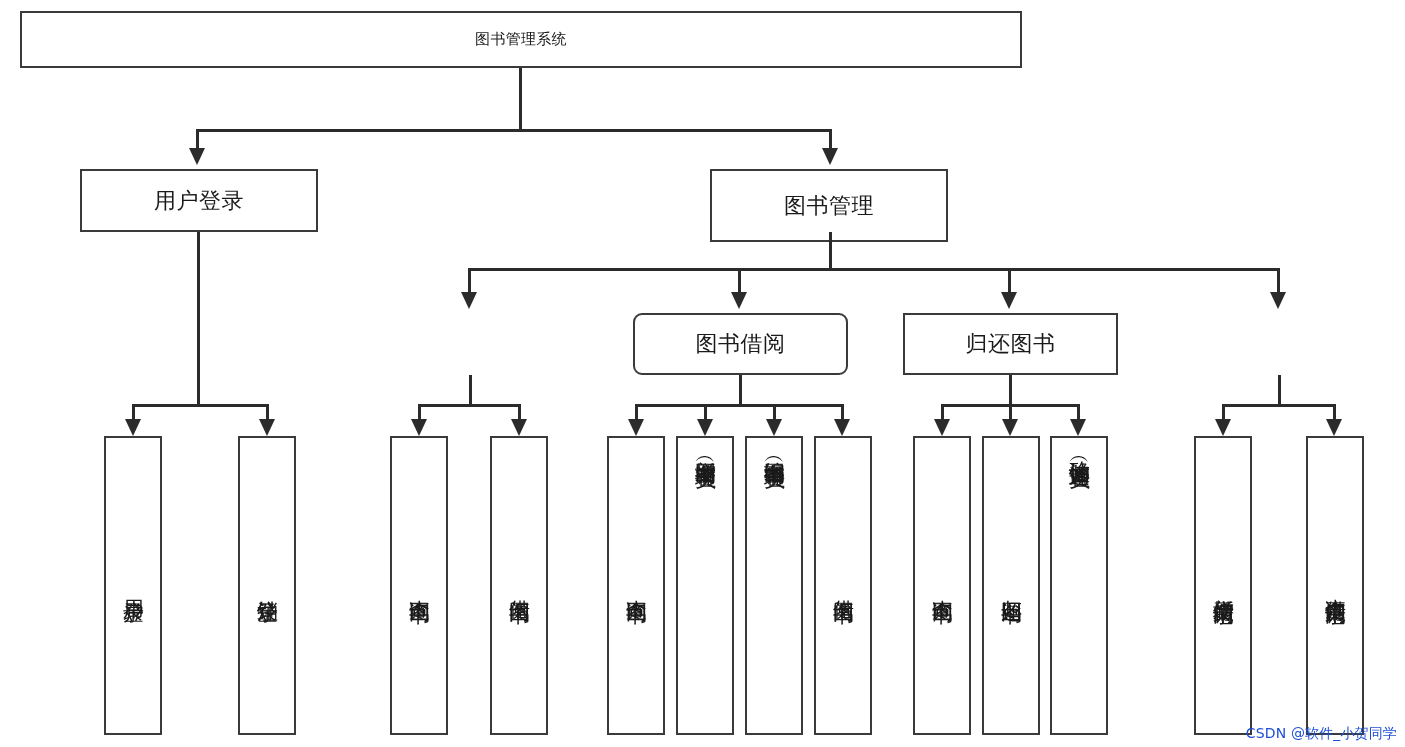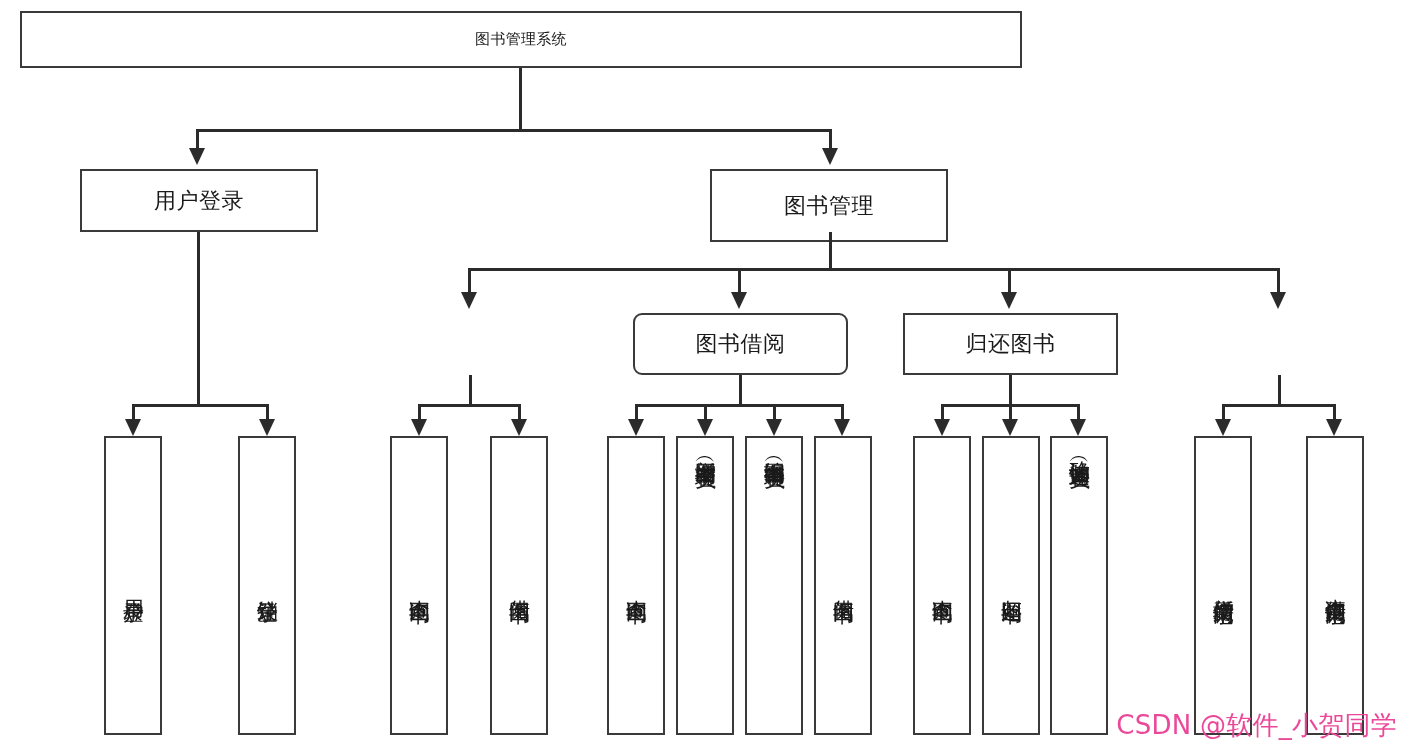--- a/index.html
+++ b/index.html
@@ -76,22 +76,22 @@
     height: 0;
     border-left: 8px solid transparent;
     border-right: 8px solid transparent;
     border-top: 17px solid #2b2b2b;
   }
   
   #watermark {
     position: absolute;
     right: 8px;
     bottom: 4px;
-    font-size: 26px;
-    color: #ec4899;
+    font-size: 14px;
+    color: #1d4ed8;
     letter-spacing: 0.01em;
     white-space: nowrap;
     pointer-events: none;
     text-align: center;
   }
 </style>
 </head>
 <body>
 
 <div id="diagram-root">

